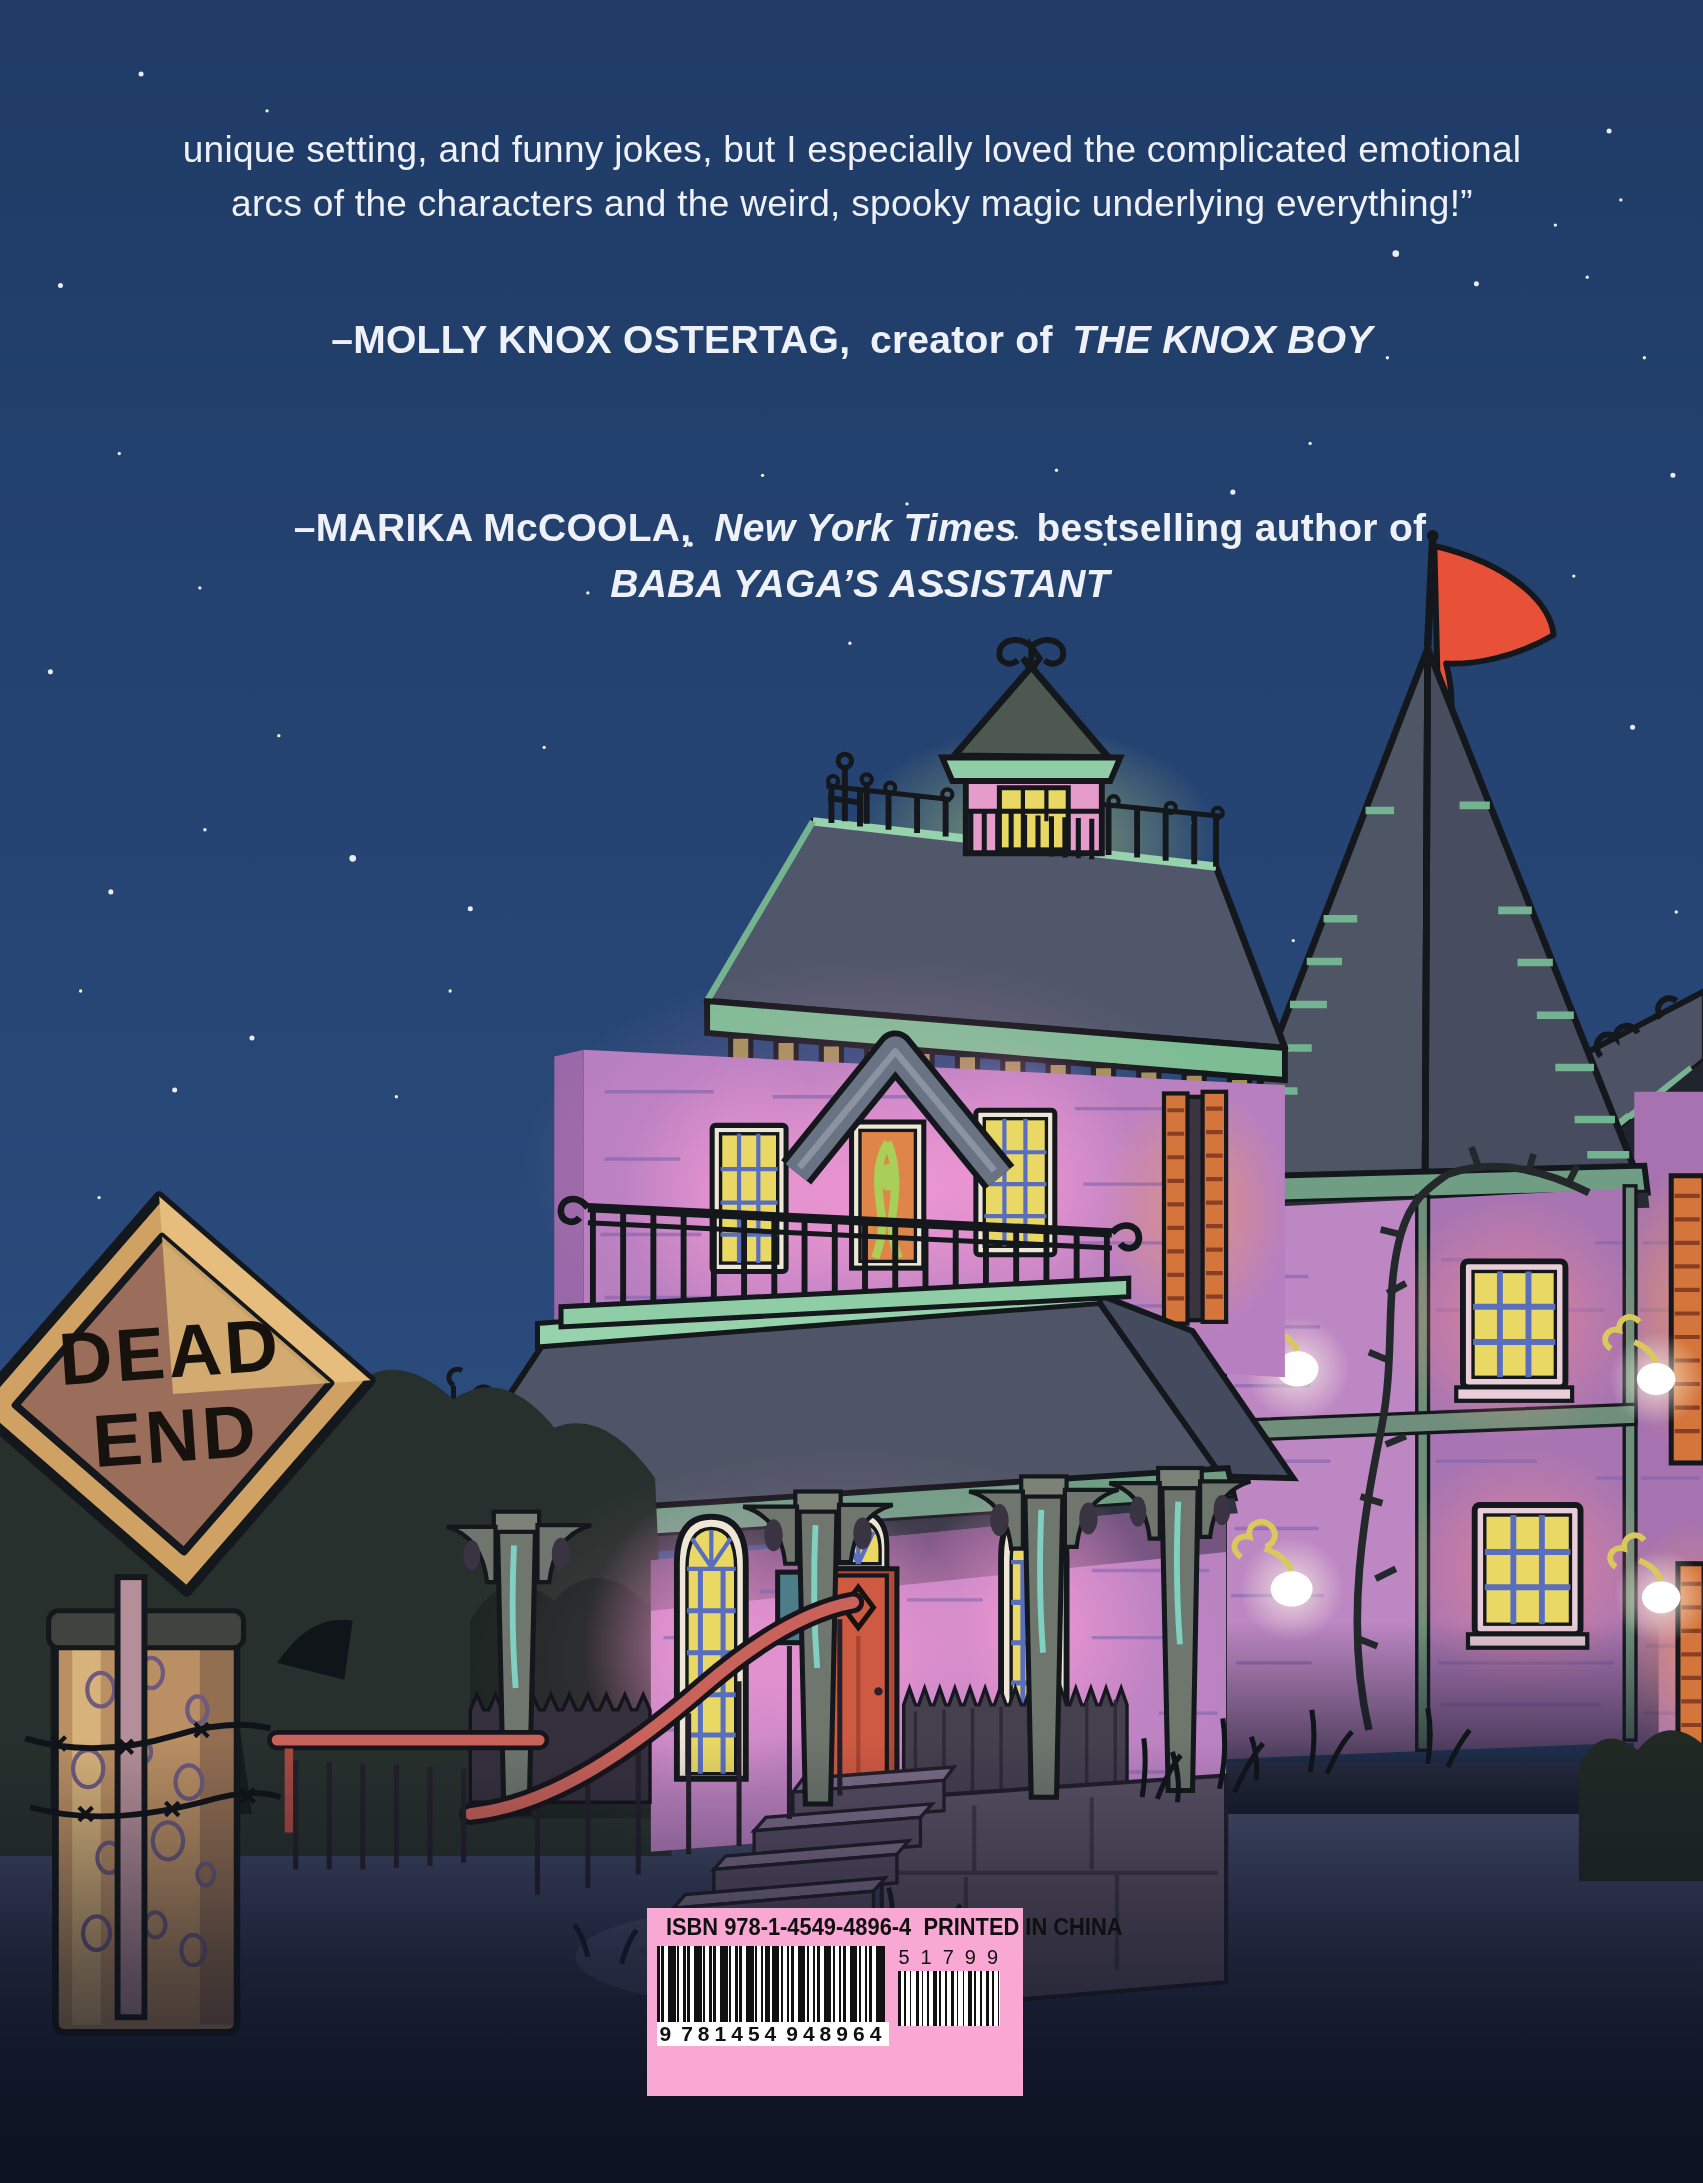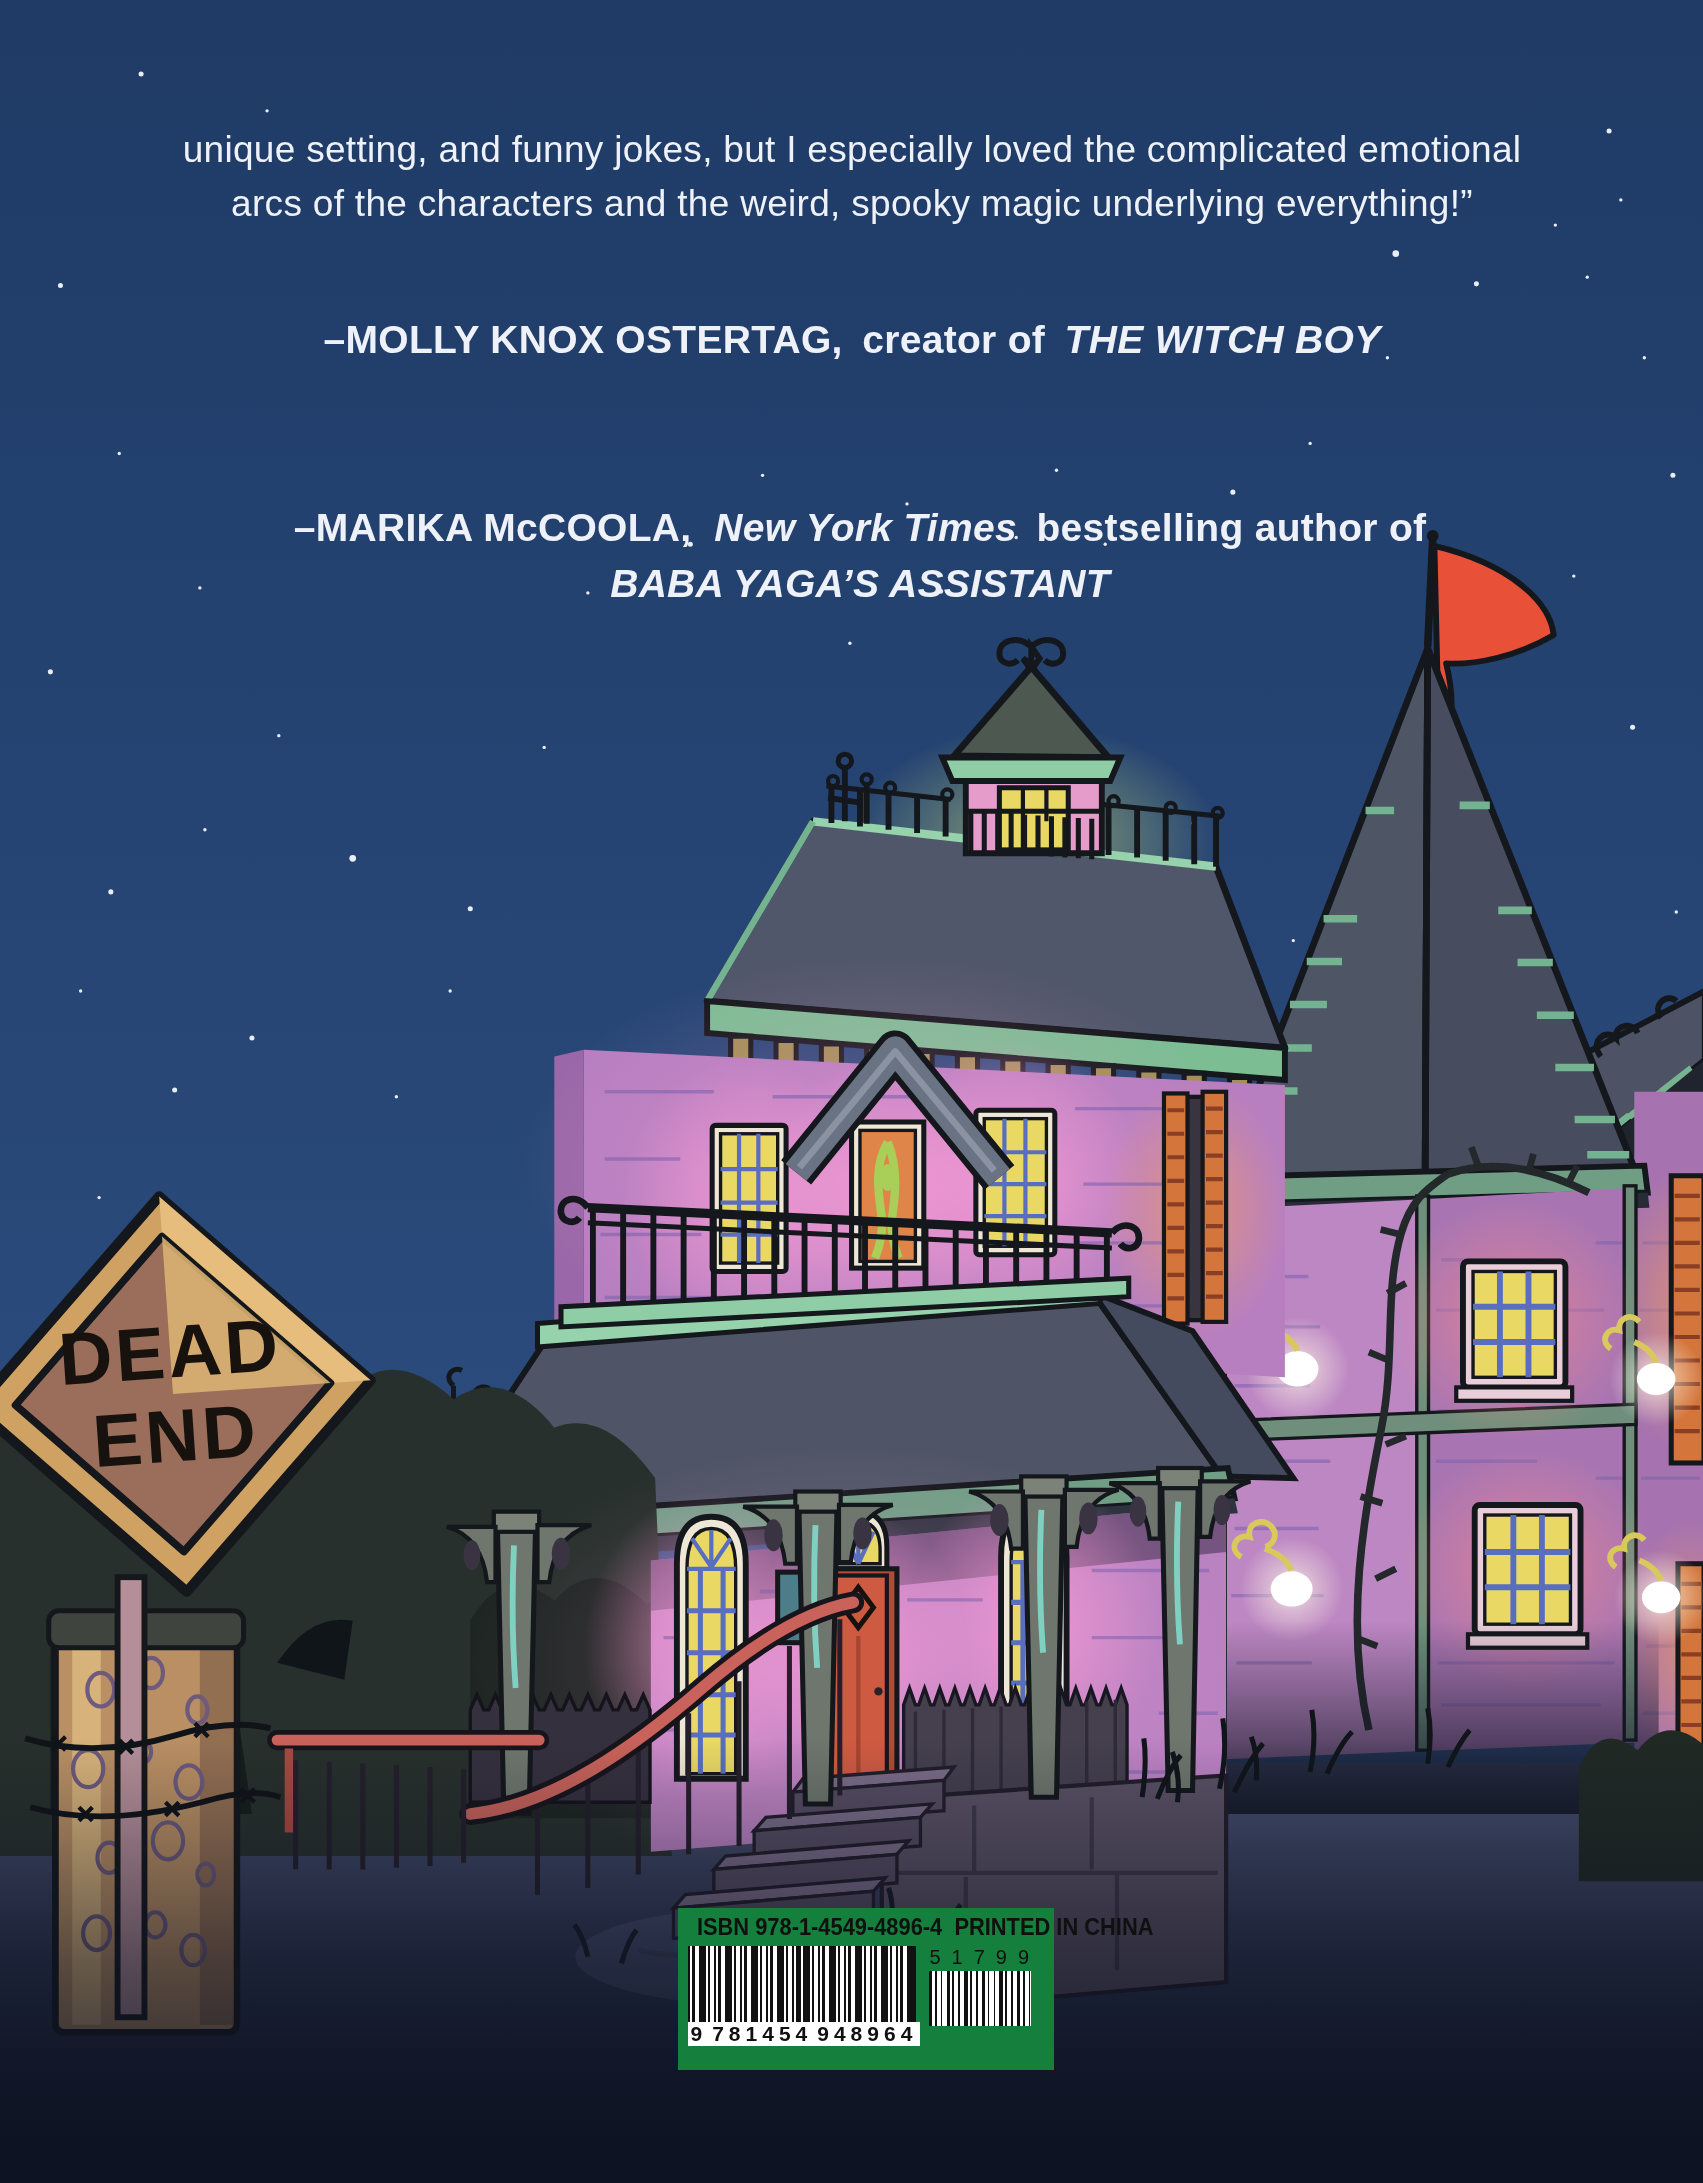--- a/index.html
+++ b/index.html
@@ -8,21 +8,21 @@
   .txt{position:absolute;left:0;right:0;text-align:center;color:#eef1f7;}
   .quote{font-size:37px;line-height:54px;font-weight:400;letter-spacing:0.3px;}
   .attr{font-size:39px;line-height:56px;font-weight:700;letter-spacing:0.3px;}
   .ital{font-style:italic;}
   .sp-l{margin-left:11.8px;}
   .sp-s{margin-left:8.4px;}
   .q1{top:123px;}
   .a1{top:312px;}
   .q2{top:430px;}
   .a2{top:500px;padding-left:16px;}
-  .barcode-box{position:absolute;left:647px;top:1908px;width:376px;height:162px;background:#15803d;box-sizing:border-box;padding:5.9px 10px 0 10px;color:#101010;margin-left:31px;}
+  .barcode-box{position:absolute;left:647px;top:1908px;width:376px;height:188px;background:#f9a8d4;box-sizing:border-box;padding:5.9px 10px 0 10px;color:#101010;}
   .isbn-line{font-weight:700;font-size:23px;letter-spacing:0px;text-align:center;transform:scaleX(.95);white-space:pre;}
   .bars-row{display:flex;gap:13.4px;margin-top:5px;}
   .main-bars{position:relative;width:228px;}
   .bars{height:76px;background:repeating-linear-gradient(90deg,#111 0 2.5px,#fff 2.5px 4.2px,#111 4.2px 6.7px,#fff 6.7px 11px,#111 11px 12.6px,#fff 12.6px 13.4px,#111 13.4px 18.5px,#fff 18.5px 20px,#111 20px 22px,#fff 22px 26px);}
   .guards{position:absolute;left:0;top:0;width:1.7px;height:94px;background:#111;box-shadow:4.2px 0 #111,111px 0 #111,115px 0 #111,222px 0 #111,226px 0 #111;}
   .digits{display:flex;justify-content:space-between;font-size:21px;font-weight:600;letter-spacing:5px;margin-top:0px;padding:0 1.7px 0 0;}
   .digits span{background:#fff;padding:0 2.5px;z-index:2;}
   .supp{width:102px;}
   .supp-digits{font-size:20px;font-weight:400;letter-spacing:11px;text-align:center;margin-bottom:1.7px;}
   .supp-bars{height:55px;background:repeating-linear-gradient(90deg,#111 0 3.4px,#fff 3.4px 5.9px,#111 5.9px 7.6px,#fff 7.6px 11.8px,#111 11.8px 13.4px,#fff 13.4px 17.6px);}
@@ -457,21 +457,21 @@
   <rect x="0" y="2070" width="2029" height="530" fill="url(#fogG)"></rect>
 </svg>
 
 <div class="txt quote q1">
   <div>unique setting, and funny jokes, but I especially loved the complicated emotional</div>
   <div>arcs of the characters and the weird, spooky magic underlying everything!”</div>
 </div>
 <div class="txt attr a1">
   <span>–MOLLY KNOX OSTERTAG,</span>
   <span class="sp-s">creator of</span>
-  <span class="ital sp-s">THE WITCH BOY</span>
+  <span class="ital sp-s">THE KNOX BOY</span>
 </div>
 <div class="txt attr a2">
   <div>
     <span>–MARIKA McCOOLA,</span>
     <span class="ital sp-l">New York Times</span>
     <span class="sp-s">bestselling author of</span>
   </div>
   <div class="ital">BABA YAGA’S ASSISTANT</div>
 </div>
 

